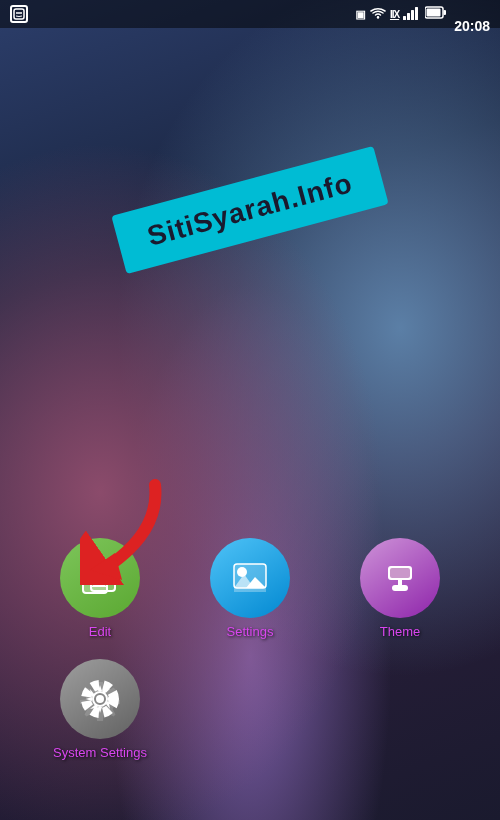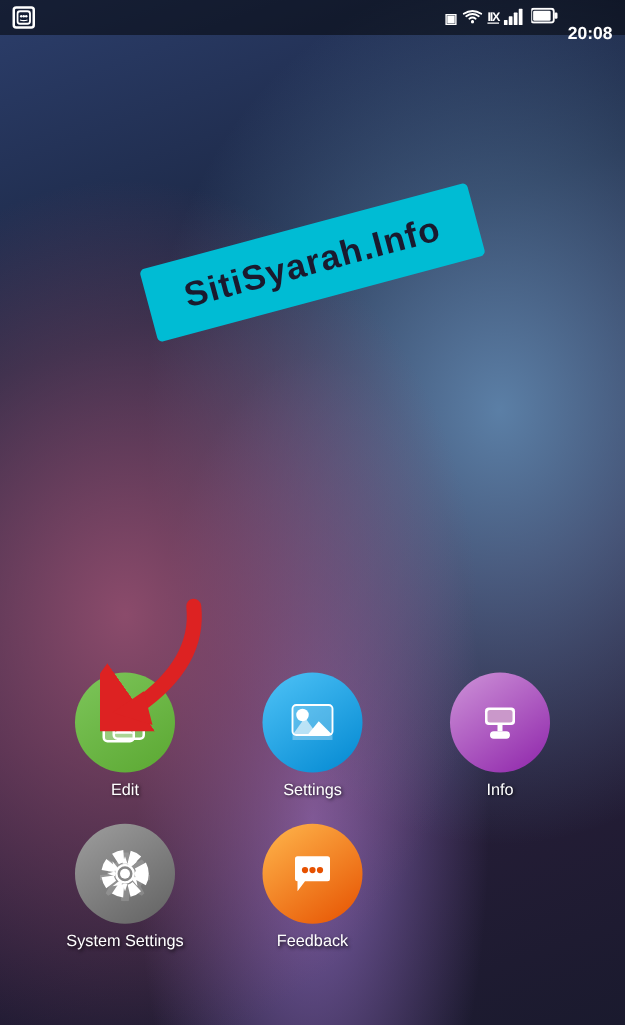--- a/index.html
+++ b/index.html
@@ -109,21 +109,21 @@
       width: 80px;
       height: 80px;
       border-radius: 50%;
       display: flex;
       align-items: center;
       justify-content: center;
       position: relative;
     }
 
     .app-label {
-      color: #ffffff;
+      color: #d946ef;
       font-size: 13px;
       text-shadow: 1px 1px 3px rgba(0,0,0,0.8);
     }
 
     
     .icon-edit { background: linear-gradient(145deg, #7DC55A, #5BA832); }
     .icon-wallpaper { background: linear-gradient(145deg, #4FC3F7, #0288D1); }
     .icon-theme { background: linear-gradient(145deg, #CE93D8, #8E24AA); }
     .icon-gosettings { background: linear-gradient(145deg, #EF5350, #C62828); }
     .icon-syssettings { background: linear-gradient(145deg, #9E9E9E, #616161); }
@@ -250,21 +250,21 @@
       <svg width="44" height="44" viewBox="0 0 44 44" fill="white">
 
         <rect x="10" y="10" width="24" height="14" rx="3" fill="white"></rect>
         <rect x="12" y="12" width="20" height="10" rx="2" fill="rgba(150,50,150,0.5)"></rect>
 
         <rect x="20" y="24" width="4" height="5" fill="white"></rect>
 
         <rect x="14" y="29" width="16" height="6" rx="3" fill="white"></rect>
       </svg>
     </div>
-    <span class="app-label">Info</span>
+    <span class="app-label">Theme</span>
   </div>
 
 
   <div class="app-item">
     <div class="app-icon icon-syssettings">
       <svg width="44" height="44" viewBox="0 0 44 44">
 
         <g fill="white">
           <circle cx="22" cy="22" r="6"></circle>
           <path d="M22 8 L24 14 L20 14 Z"></path>
@@ -280,27 +280,14 @@
         </g>
 
         <circle cx="22" cy="22" r="14" fill="none" stroke="white" stroke-width="10" stroke-dasharray="7 4.5" stroke-dashoffset="0"></circle>
         <circle cx="22" cy="22" r="7" fill="#888" stroke="white" stroke-width="2"></circle>
         <circle cx="22" cy="22" r="4" fill="white"></circle>
       </svg>
     </div>
     <span class="app-label">System Settings</span>
   </div>
 
-  <div class="app-item">
-    <div class="app-icon icon-feedback">
-      <svg width="44" height="44" viewBox="0 0 44 44" fill="white">
-
-        <path d="M8 10 Q8 8 10 8 L34 8 Q36 8 36 10 L36 26 Q36 28 34 28 L16 28 L10 36 L10 28 L10 28 Q8 28 8 26 Z" fill="white"></path>
-
-        <circle cx="16" cy="19" r="2.5" fill="#E65100"></circle>
-        <circle cx="22" cy="19" r="2.5" fill="#E65100"></circle>
-        <circle cx="28" cy="19" r="2.5" fill="#E65100"></circle>
-      </svg>
-    </div>
-    <span class="app-label">Feedback</span>
-  </div>
 
 </div>
 
 </body></html>

